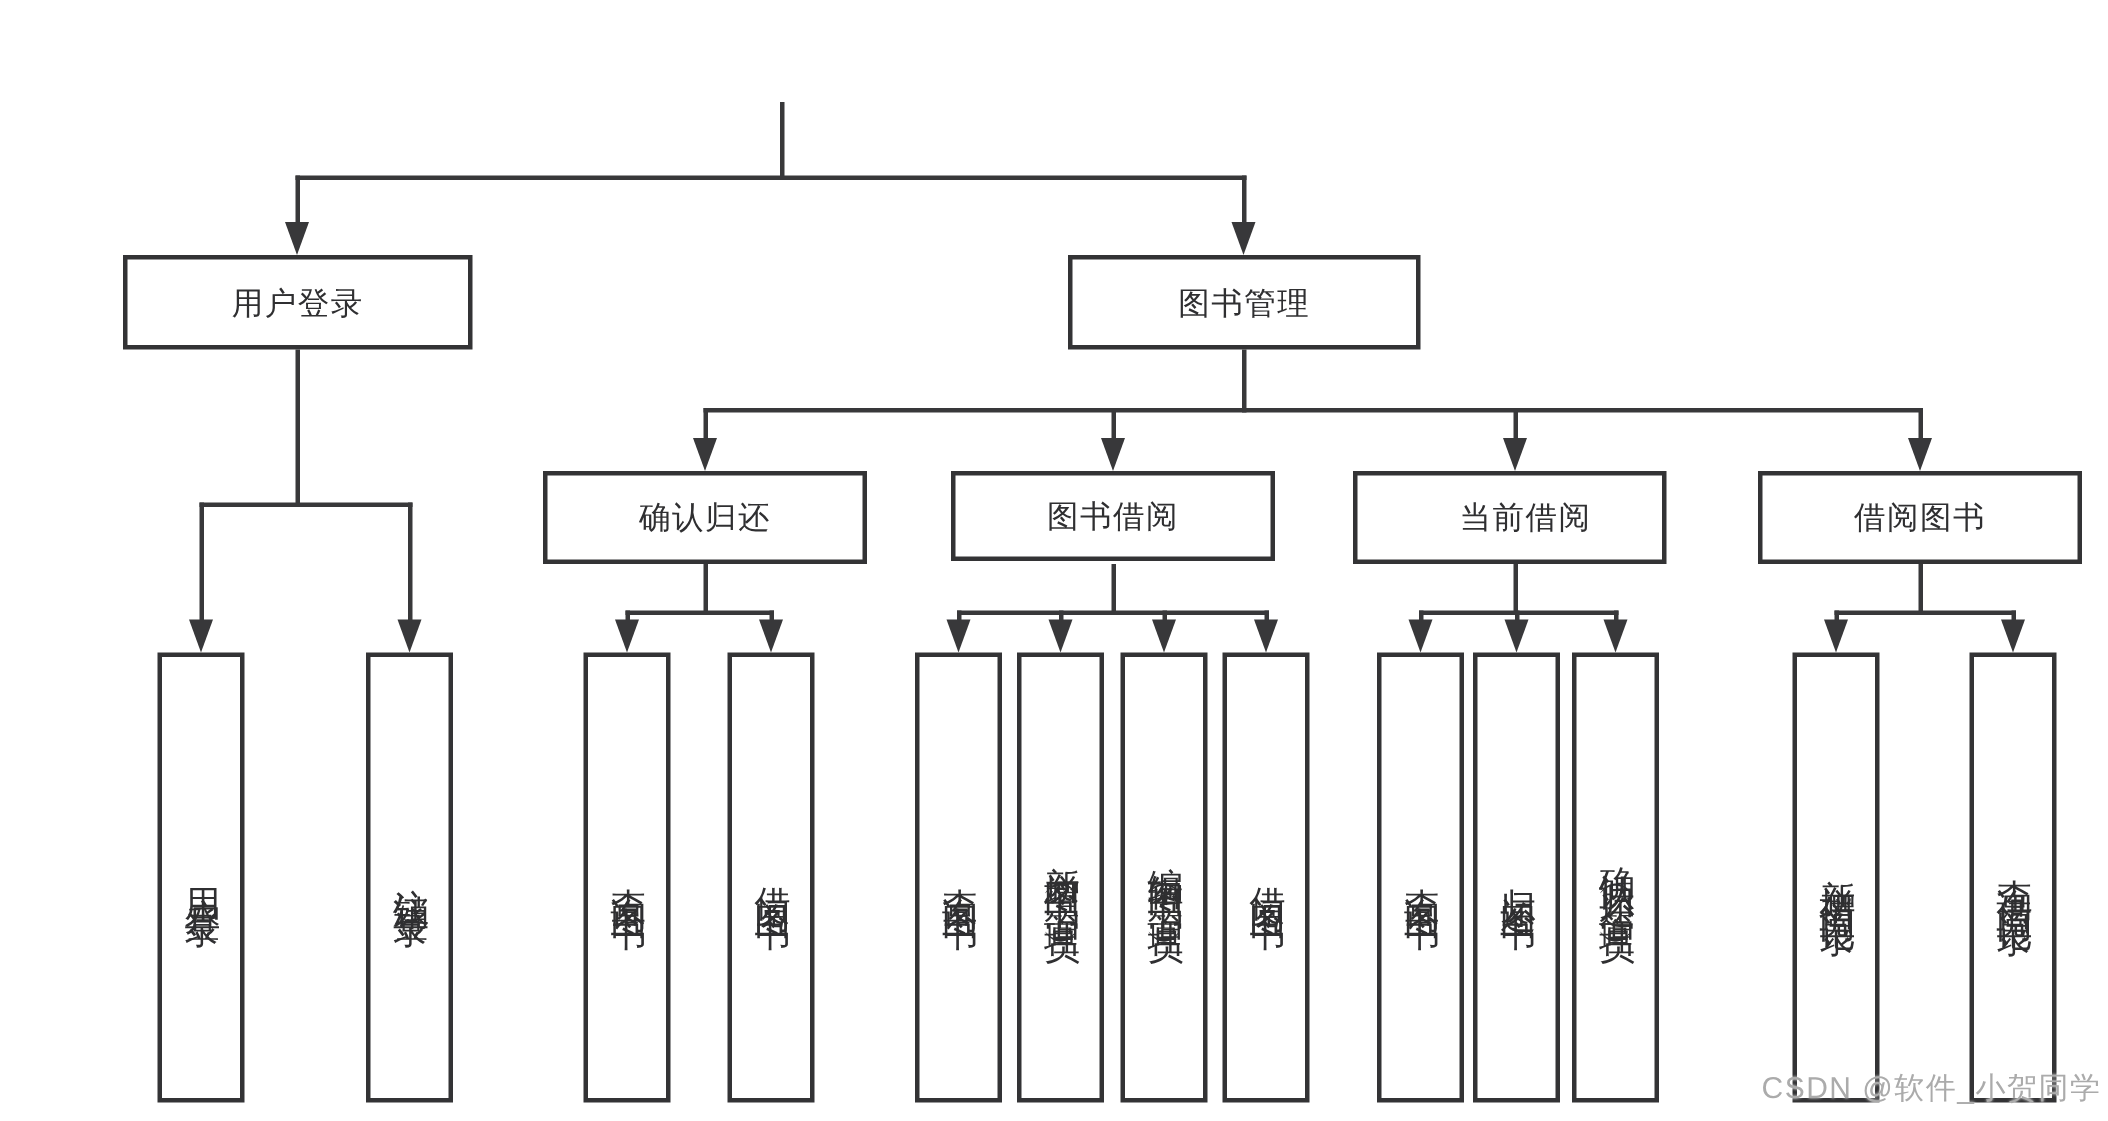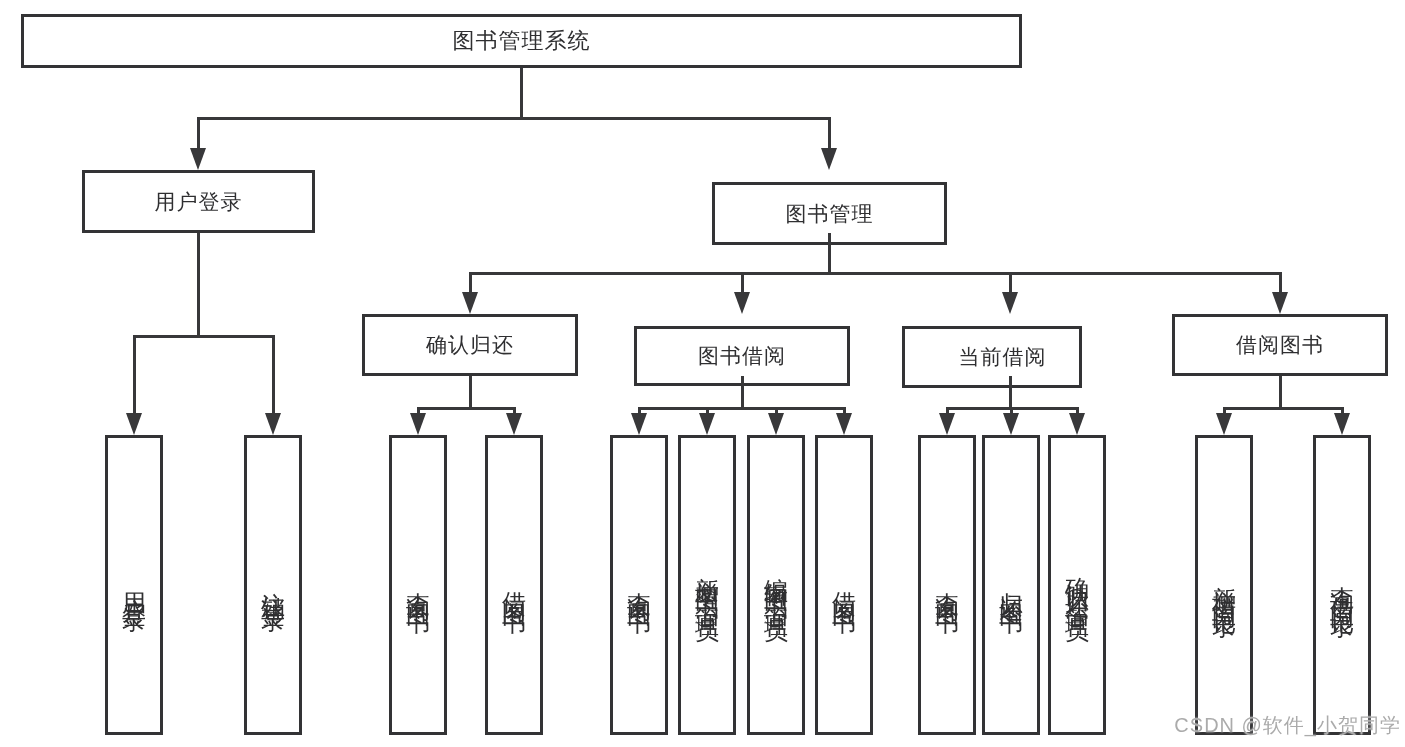--- a/index.html
+++ b/index.html
@@ -47,38 +47,35 @@
     color:#ababab;
     letter-spacing:1px;
     text-shadow:0 0 2px #ffffff;
   }
 </style>
 </head>
 <body>
 
 <div id="canvas">
 
-  <div class="box h root" style="left:21px;top:14px;width:1001px;height:54px;">
-    <span class="lbl">图书管理系统</span>
-  </div>
 
   <div class="box h" style="left:82px;top:170px;width:233px;height:63px;">
     <span class="lbl">用户登录</span>
   </div>
-  <div class="box h" style="left:712px;top:182px;width:235px;height:63px;align-items:center;">
+  <div class="box h" style="left:712px;top:170px;width:235px;height:63px;align-items:center;">
     <span class="lbl">图书管理</span>
   </div>
 
   <div class="box h" style="left:362px;top:314px;width:216px;height:62px;">
     <span class="lbl">确认归还</span>
   </div>
-  <div class="box h" style="left:634px;top:314px;width:216px;height:60px;margin-top:12px;">
+  <div class="box h" style="left:634px;top:314px;width:216px;height:60px;">
     <span class="lbl">图书借阅</span>
   </div>
-  <div class="box h" style="left:902px;top:326px;width:180px;height:62px;padding-left:21px;">
+  <div class="box h" style="left:902px;top:314px;width:209px;height:62px;padding-left:21px;">
     <span class="lbl">当前借阅</span>
   </div>
   <div class="box h" style="left:1172px;top:314px;width:216px;height:62px;">
     <span class="lbl">借阅图书</span>
   </div>
 
   <div class="box v" style="left:105px;top:435px;width:58px;height:300px;">
     <span class="lbl">用户登录</span>
   </div>
   <div class="box v" style="left:244px;top:435px;width:58px;height:300px;">

